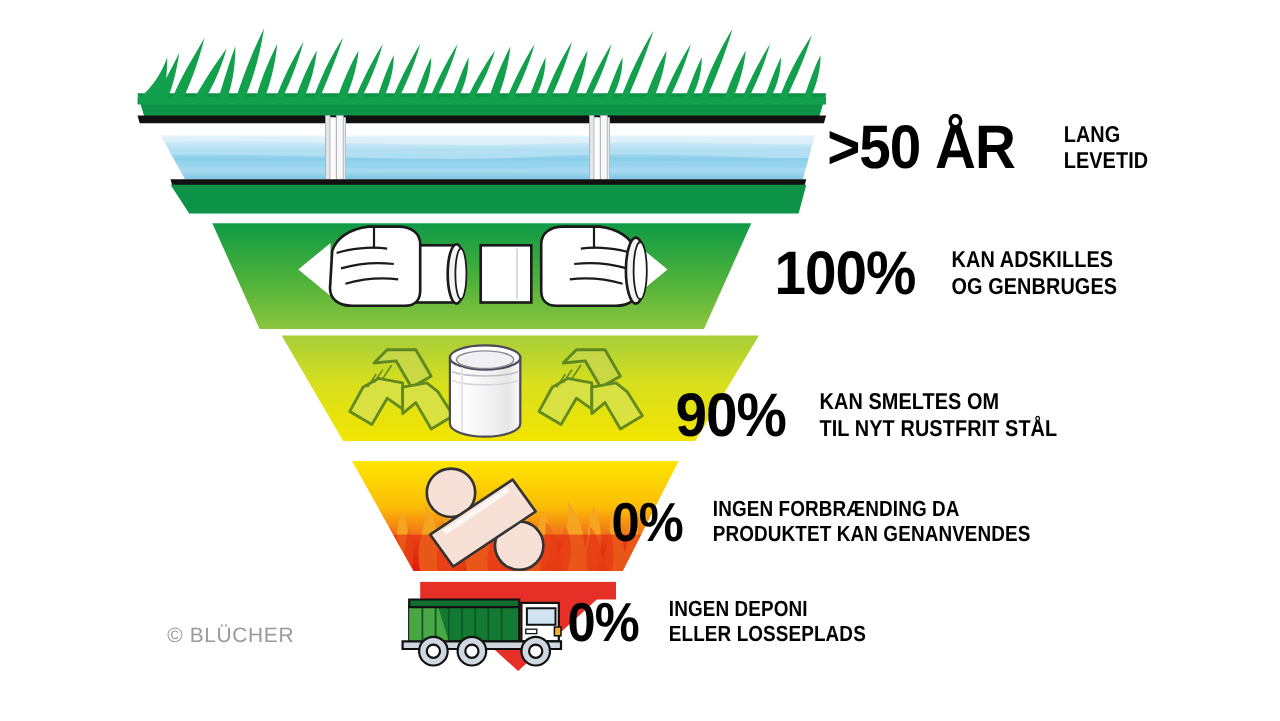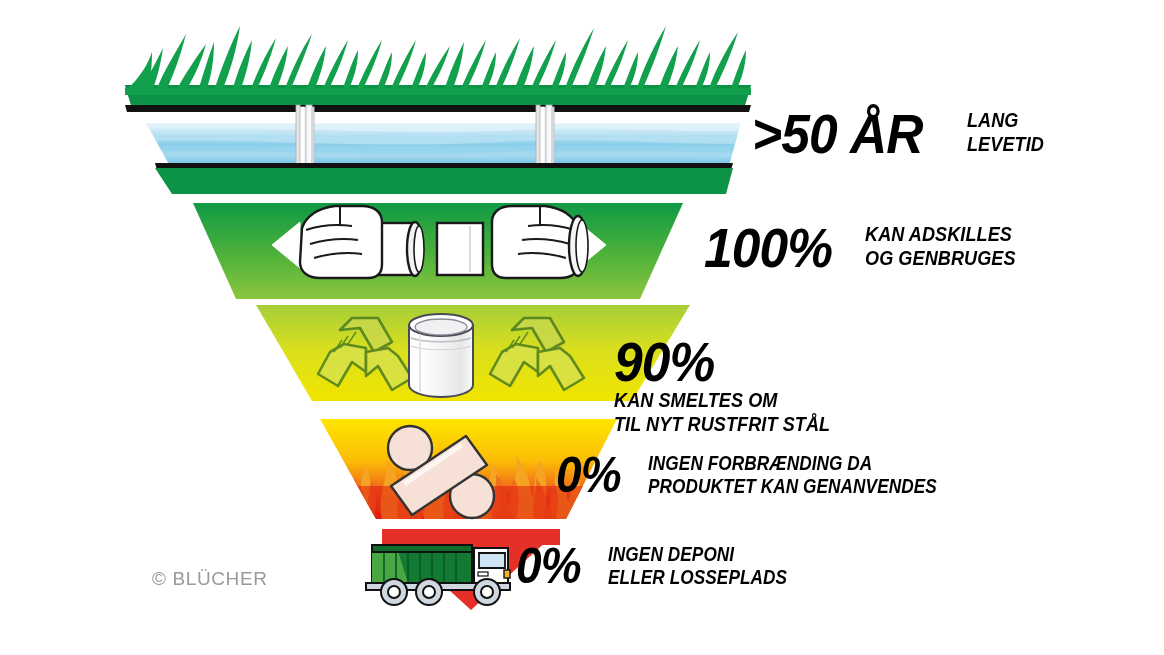--- a/index.html
+++ b/index.html
@@ -29,23 +29,22 @@
     left: 0;
     top: 0;
     width: 1164px;
     height: 655px;
   }
 
   
   .row-label {
     position: absolute;
     display: flex;
-    align-items: flex-start;
+    align-items: flex-end;
     white-space: nowrap;
-    font-style: italic;
   }
   .metric {
     font-family: "Liberation Sans", sans-serif;
     font-weight: bold;
     color: #000000;
     letter-spacing: -1px;
     line-height: 0.92;
     font-stretch: condensed;
     transform: scaleX(0.92);
     transform-origin: left center;
@@ -364,21 +363,21 @@
 
   <div class="row-label" id="row-separable" style="left:684px; top:222px;margin-left:20px;">
     <div class="metric">100%</div>
     <div class="gap-md"></div>
     <div class="caption">
       <span>KAN ADSKILLES</span>
       <span>OG GENBRUGES</span>
     </div>
   </div>
 
-  <div class="row-label" id="row-remelt" style="left:614px; top:336px;flex-direction:column;">
+  <div class="row-label" id="row-remelt" style="left:614px; top:351px;">
     <div class="metric">90%</div>
     <div class="gap-md"></div>
     <div class="caption">
       <span>KAN SMELTES OM</span>
       <span>TIL NYT RUSTFRIT STÅL</span>
     </div>
   </div>
 
   <div class="row-label" id="row-incin" style="left:556px; top:452px;">
     <div class="metric">0%</div>

